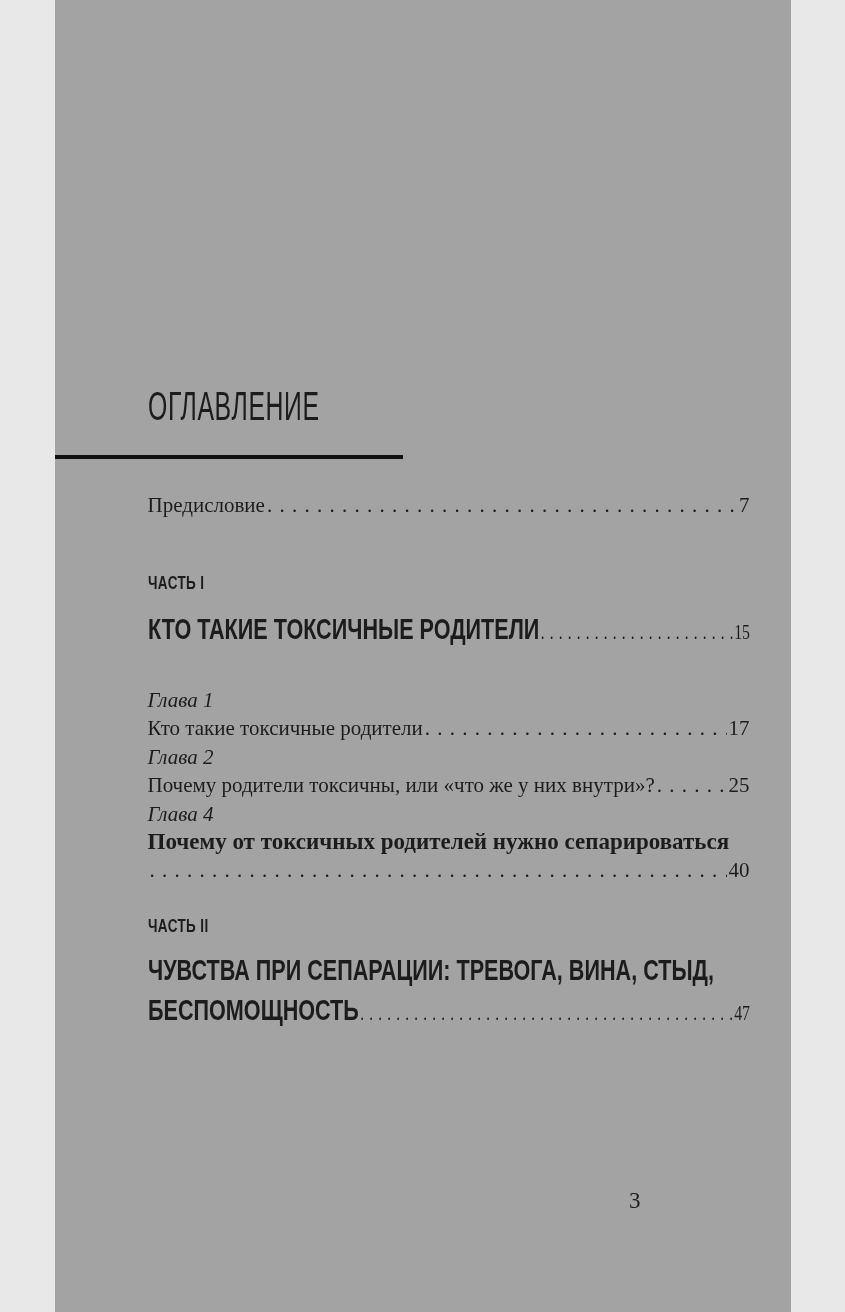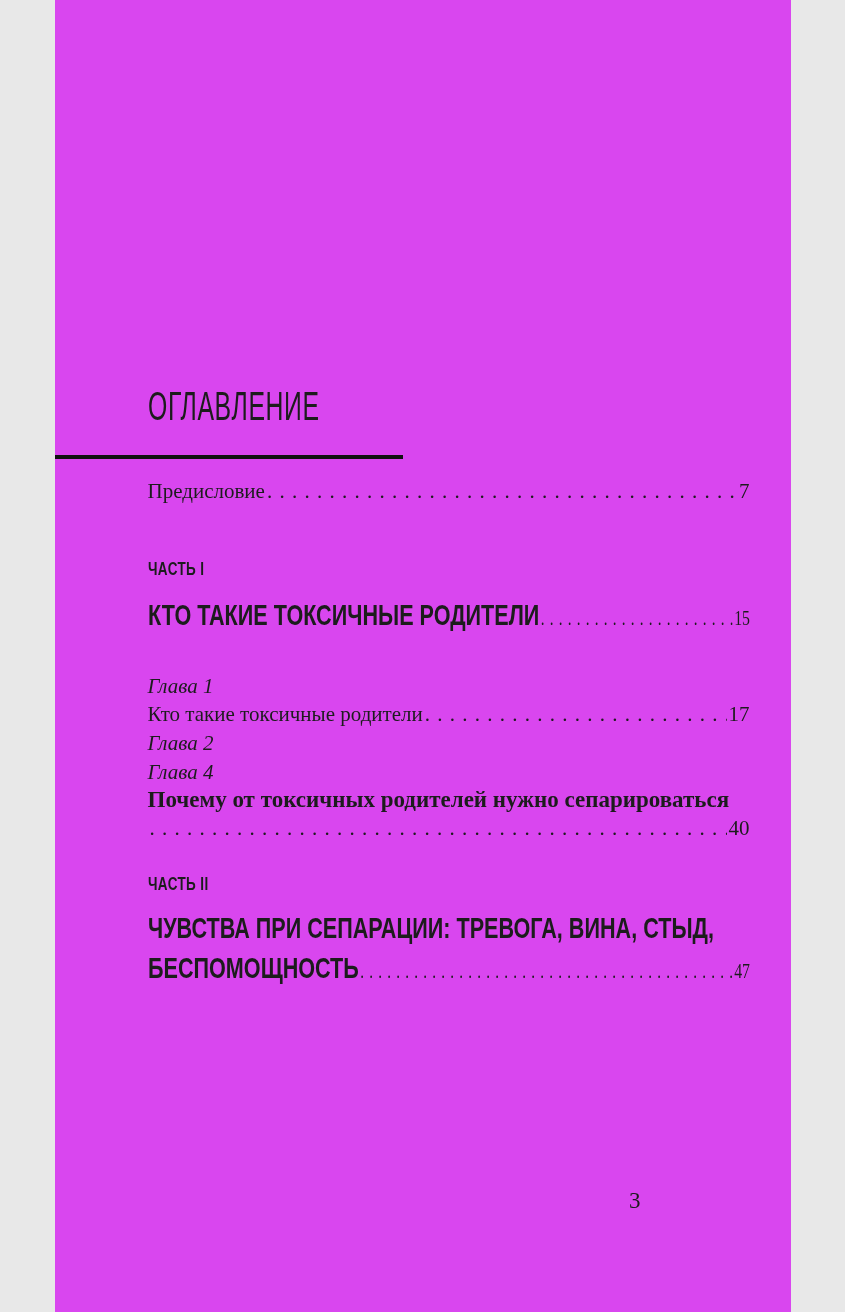--- a/index.html
+++ b/index.html
@@ -4,21 +4,21 @@
 <style>
   * { box-sizing: border-box; margin: 0; padding: 0; }
   html, body { background: #e8e8e8; }
   body { font-family: "Liberation Serif", serif; }
 
   .page {
     position: relative;
     width: 736px;
     height: 1312px;
     margin: 0 auto;
-    background: #d946ef;
+    background: #a3a3a3;
     color: #1c1c1c;
     overflow: hidden;
   }
 
   .content {
     position: absolute;
     left: 93px;
     top: 0;
     width: 602px;
   }
@@ -92,21 +92,21 @@
   .part-title-line {
     font-family: "Liberation Sans", sans-serif;
     font-size: 30px;
     font-weight: 700;
     line-height: 40px;
     transform: scaleX(0.72);
     transform-origin: left top;
     white-space: nowrap;
   }
 
-  .front-list { margin-top: 50px; }
+  .front-list { margin-top: 64px; }
 
   .part1 { margin-top: 52px; }
   .part1 .part-title-row { margin-top: 16px; }
 
   .chapters { margin-top: 34px; }
   .chapter { margin-bottom: 1px; }
   .chapter-label {
     font-style: italic;
     font-size: 21px;
     line-height: 28px;
@@ -159,20 +159,25 @@
           <div class="chapter-label">Глава 1</div>
           <div class="row">
             <span class="t">Кто такие токсичные родители</span>
             <span class="leader"></span>
             <span class="pg">17</span>
           </div>
         </div>
 
         <div class="chapter">
           <div class="chapter-label">Глава 2</div>
+          <div class="row">
+            <span class="t">Почему родители токсичны, или «что же у них внутри»?</span>
+            <span class="leader"></span>
+            <span class="pg">25</span>
+          </div>
         </div>
 
 
         <div class="chapter">
           <div class="chapter-label">Глава 4</div>
           <div class="plain-line">Почему от токсичных родителей нужно сепарироваться</div>
           <div class="row">
             <span class="leader"></span>
             <span class="pg">40</span>
           </div>

